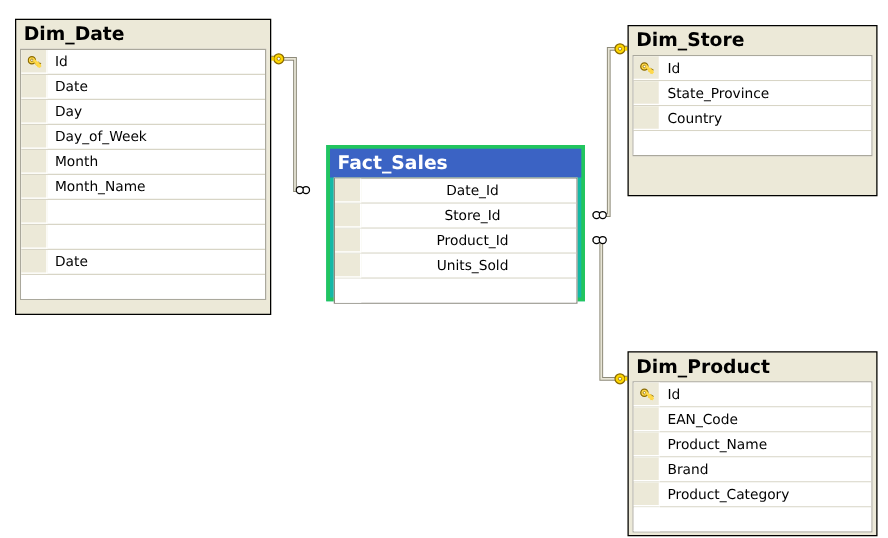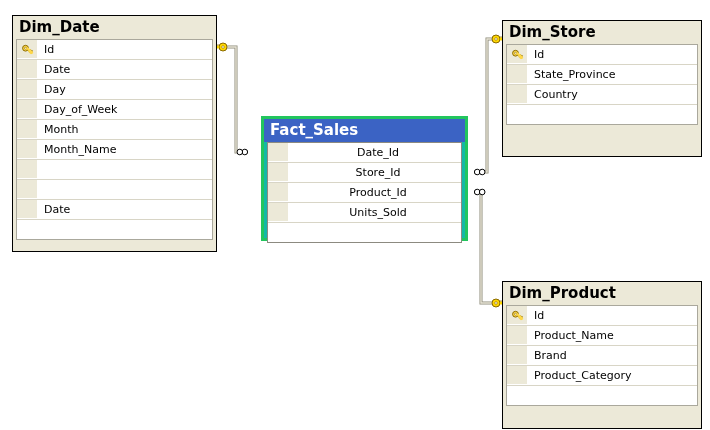--- a/index.html
+++ b/index.html
@@ -278,20 +278,24 @@
   <circle cx="3.5" cy="4.2" r="1.0" fill="#FFFFFF" stroke="#8A6A00" stroke-width="0.6"></circle>
   <path d="M5.6 5.0 L9.4 8.8 M7.4 7.4 L8.6 6.2 M8.8 8.2 L10.0 7.0" stroke="#8A6A00" stroke-width="1.5" fill="none" stroke-linecap="square"></path>
   <path d="M5.6 4.6 L9.8 8.8" stroke="#FFD94A" stroke-width="2.2" stroke-linecap="square"></path>
   <path d="M7.2 7.6 L8.4 6.4 M8.6 9.0 L9.8 7.8" stroke="#FFD94A" stroke-width="1.6" stroke-linecap="square"></path>
 </svg>
             </div>
             <div class="cell">Id</div>
           </div>
           <div class="row">
             <div class="gutter"></div>
+            <div class="cell">EAN_Code</div>
+          </div>
+          <div class="row">
+            <div class="gutter"></div>
             <div class="cell">Product_Name</div>
           </div>
           <div class="row">
             <div class="gutter"></div>
             <div class="cell">Brand</div>
           </div>
           <div class="row">
             <div class="gutter"></div>
             <div class="cell">Product_Category</div>
           </div>

